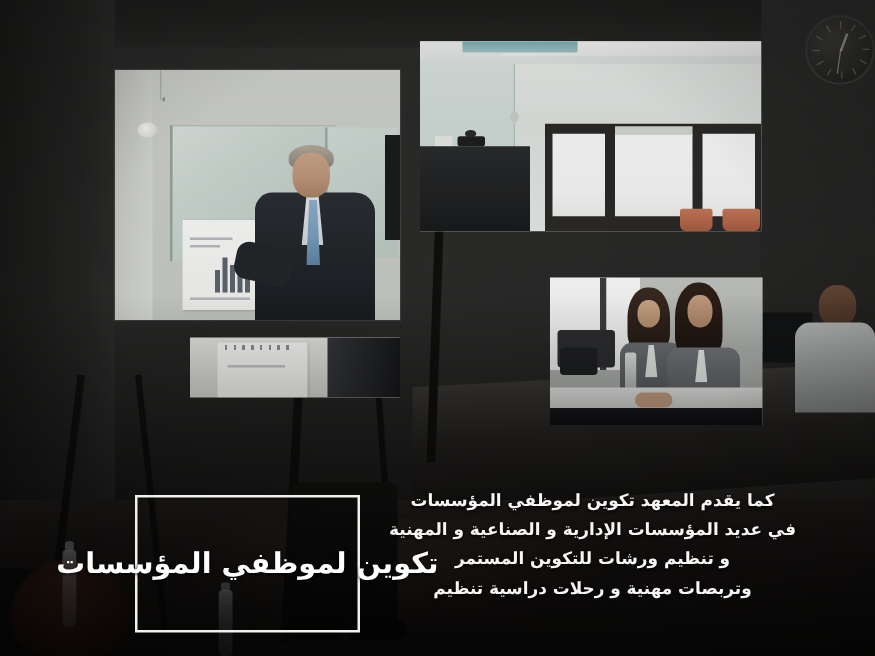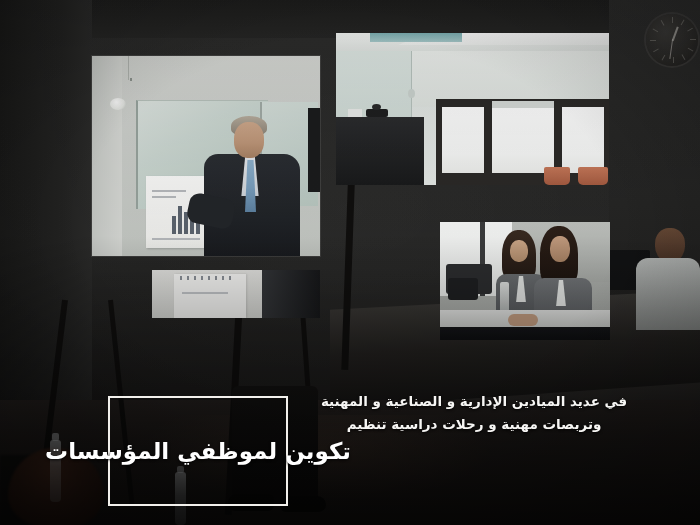--- a/index.html
+++ b/index.html
@@ -454,19 +454,21 @@
   <div class="layer" id="scrim-side"></div>
   <div class="layer" id="scrim"></div>
 
   <div class="layer" id="caption-area">
 
     <div id="title-box">
       <span id="title-text">تكوين لموظفي المؤسسات</span>
     </div>
 
     <div id="body-text">
-      <p>في عديد الميادين الإدارية و الصناعية و المهنية</p>
+      <p>كما يقدم المعهد تكوين لموظفي المؤسسات</p>
+      <p>في عديد المؤسسات الإدارية و الصناعية و المهنية</p>
+      <p>و تنظيم ورشات للتكوين المستمر</p>
       <p>وتربصات مهنية و رحلات دراسية تنظيم</p>
     </div>
 
   </div>
 
 </div>
 
 </body></html>

